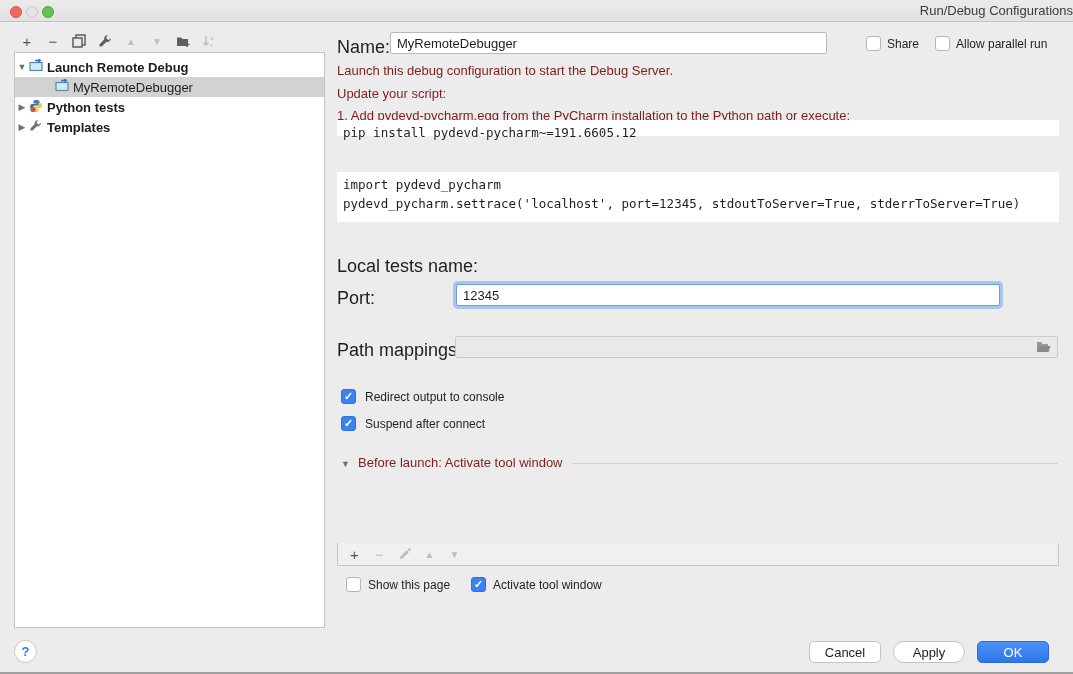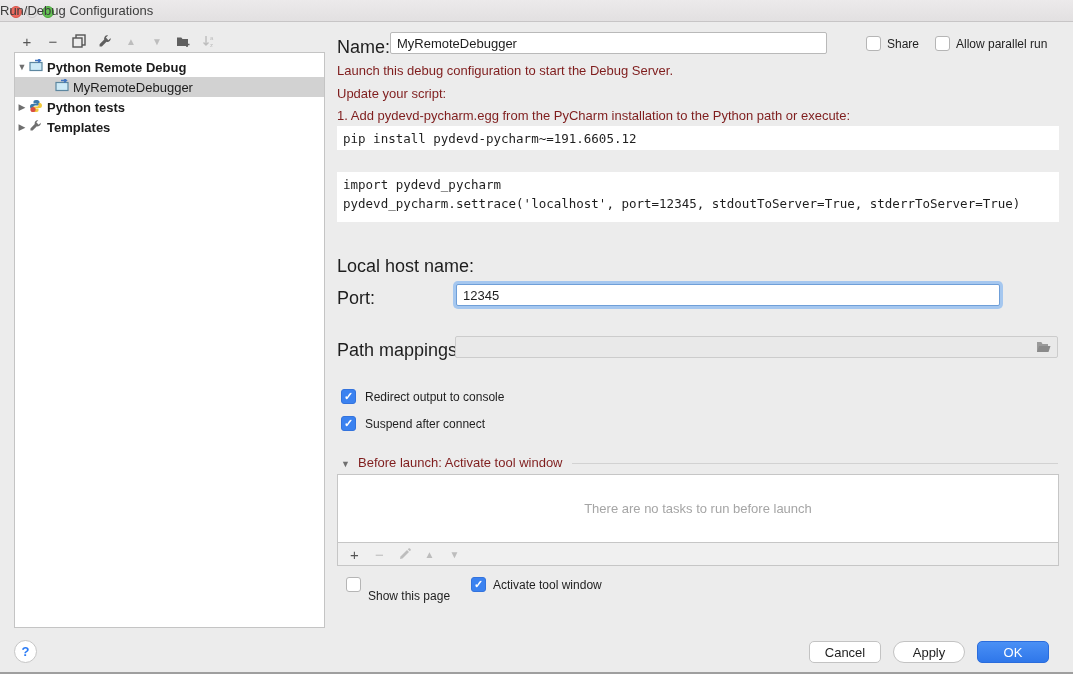--- a/index.html
+++ b/index.html
@@ -10,21 +10,21 @@
     background:#ececec; overflow:hidden;
     border-bottom:2px solid #9f9f9f;
   }
   
   .titlebar {
     position:absolute; left:0; top:0; width:1073px; height:22px;
     background:linear-gradient(#eceaeb,#e2e0e1);
     border-bottom:1px solid #c7c5c6;
   }
   .titlebar .title {
-    position:absolute; left:0; right:0; top:3px; text-align:left;
+    position:absolute; left:0; right:0; top:3px; text-align:right;
     font-size:13px; color:#3c3c3c;
   }
   .tl { position:absolute; top:6px; width:12px; height:12px; border-radius:50%; }
   .tl.red   { left:10px; background:#ee6a5f; border:1px solid #d95348; }
   .tl.min   { left:26px; background:#e5e3e4; border:1px solid #c9c7c8; }
   .tl.green { left:42px; background:#64c254; border:1px solid #4aa73a; }
 
   
   .ltb { position:absolute; top:31px; height:20px; display:flex; align-items:center; }
   .tbtn { width:26px; height:20px; display:flex; align-items:center; justify-content:center;
@@ -166,21 +166,21 @@
     </div>
   </div>
 
   <div class="tree">
     <div class="trow" style="top:4px;">
       <span class="tw arr">▼</span>
       <span class="tw ticon"><svg width="15" height="13" viewBox="0 0 15 13">
             <rect x="1" y="3.5" width="12" height="8" fill="#cdeaf7" stroke="#5d87a0" stroke-width="1.2"></rect>
             <path d="M6 1.5 L11 1.5 M9 -0.5 L11.5 1.5 L9 3.5" fill="none" stroke="#3f74c0" stroke-width="1.4"></path>
           </svg></span>
-      <span class="tw tlabel b">Python Remote Debug</span>
+      <span class="tw tlabel b">Launch Remote Debug</span>
     </div>
     <div class="trow sel" style="top:24px;">
       <span class="tw" style="width:40px;"></span>
       <span class="tw ticon"><svg width="15" height="13" viewBox="0 0 15 13">
             <rect x="1" y="3.5" width="12" height="8" fill="#cdeaf7" stroke="#5d87a0" stroke-width="1.2"></rect>
             <path d="M6 1.5 L11 1.5 M9 -0.5 L11.5 1.5 L9 3.5" fill="none" stroke="#3f74c0" stroke-width="1.4"></path>
           </svg></span>
       <span class="tw tlabel">MyRemoteDebugger</span>
     </div>
     <div class="trow" style="top:44px;">
@@ -204,47 +204,44 @@
   <span class="lbl" style="left:337px; top:37px;">Name:</span>
   <input class="fld" style="left: 390px; top: 32px; width: 437px;" value="MyRemoteDebugger">
   <span class="cb" style="left:866px; top:36px;" data-checked="false"></span>
   <span class="cblabel" style="left:887px; top:37px;">Share</span>
   <span class="cb" style="left:935px; top:36px;" data-checked="false"></span>
   <span class="cblabel" style="left:956px; top:37px;">Allow parallel run</span>
 
   <span class="txt" style="left:337px; top:63px;">Launch this debug configuration to start the Debug Server.</span>
   <span class="txt" style="left:337px; top:86px;">Update your script:</span>
   <span class="txt" style="left:337px; top:108px;">1. Add pydevd-pycharm.egg from the PyCharm installation to the Python path or execute:</span>
-  <div class="codeblock" style="top:126px; height:24px;"><span>pip install pydevd-pycharm~=191.6605.12</span></div>
+  <div class="codeblock" style="top:120px; height:16px;"><span>pip install pydevd-pycharm~=191.6605.12</span></div>
   <div class="codeblock" style="top:172px; height:50px;"><span>import pydevd_pycharm</span>
 <span>pydevd_pycharm.settrace('localhost', port=12345, stdoutToServer=True, stderrToServer=True)</span></div>
 
-  <span class="lbl" style="left:337px; top:256px;">Local host name:</span>
+  <span class="lbl" style="left:337px; top:256px;">Local tests name:</span>
   <span class="lbl" style="left:337px; top:288px;">Port:</span>
   <input class="fld focus" style="left: 456px; top: 284px; width: 544px;" value="12345">
   <span class="lbl" style="left:337px; top:340px;">Path mappings:</span>
   <div class="disabled-fld" style="left:455px; top:336px; width:603px;">
     <span class="fold"><svg width="16" height="14" viewBox="0 0 16 14">
           <path d="M1 2 L1 12 L12 12 L12 4 L6.5 4 L5.3 2 Z" fill="#9a9a9a"></path>
           <path d="M3 6 L14.5 6 L12.5 12 L1 12 Z" fill="#8a8a8a"></path>
         </svg></span>
   </div>
 
   <span class="cb" style="left:341px; top:389px;" data-checked="true"></span>
   <span class="cblabel" style="left:365px; top:390px;">Redirect output to console</span>
   <span class="cb" style="left:341px; top:416px;" data-checked="true"></span>
   <span class="cblabel" style="left:365px; top:417px;">Suspend after connect</span>
 
   <span class="bl-arrow" style="left:341px; top:459px;">▼</span>
   <span class="txt" style="left:358px; top:455px;">Before launch: Activate tool window</span>
   <div class="bl-line" style="left:572px; top:463px; width:486px;"></div>
 
-  <div class="tasks">
-    <span class="empty">There are no tasks to run before launch</span>
-  </div>
   <div class="tasks-tb">
     <div class="tbtn" style="width:25px;">
         <span>+</span>
       </div>
     <div class="tbtn dis" style="width:25px;">
         <span>−</span>
       </div>
     <div class="tbtn dis" style="width:25px;">
       <span>
           <svg width="13" height="13" viewBox="0 0 13 13">
@@ -255,21 +252,21 @@
     </div>
     <div class="tbtn dis" style="width:25px;">
         <span class="glyph-arrow">▲</span>
       </div>
     <div class="tbtn dis" style="width:25px;">
         <span class="glyph-arrow">▼</span>
       </div>
   </div>
 
   <span class="cb" style="left:346px; top:577px;" data-checked="false"></span>
-  <span class="cblabel" style="left:368px; top:578px;margin-top:11px;">Show this page</span>
+  <span class="cblabel" style="left:368px; top:578px;">Show this page</span>
   <span class="cb" style="left:471px; top:577px;" data-checked="true"></span>
   <span class="cblabel" style="left:493px; top:578px;">Activate tool window</span>
 
   <div class="help">
       <span>?</span>
     </div>
   <div class="btn" style="left:809px;">Cancel</div>
   <div class="btn" style="left:893px;border-radius:11px;">Apply</div>
   <div class="btn primary" style="left:977px;">OK</div>
 

